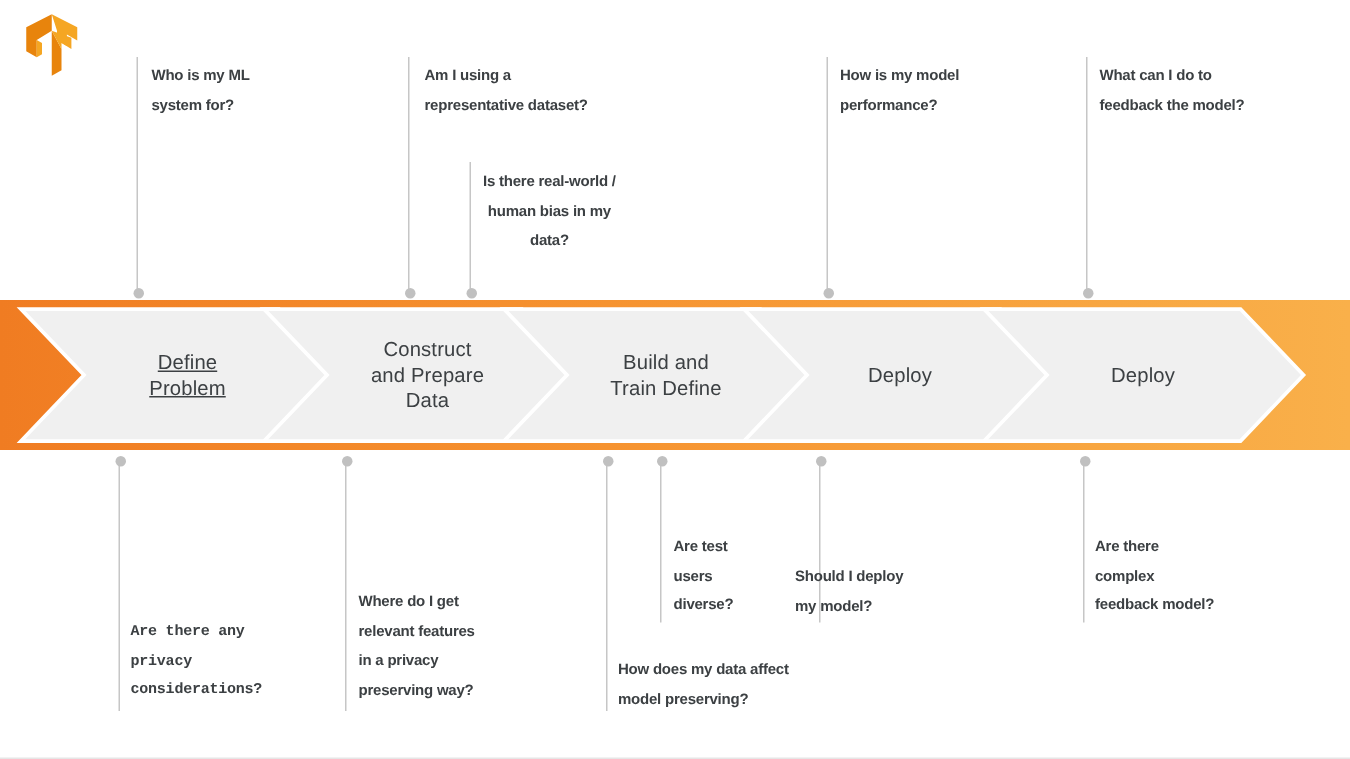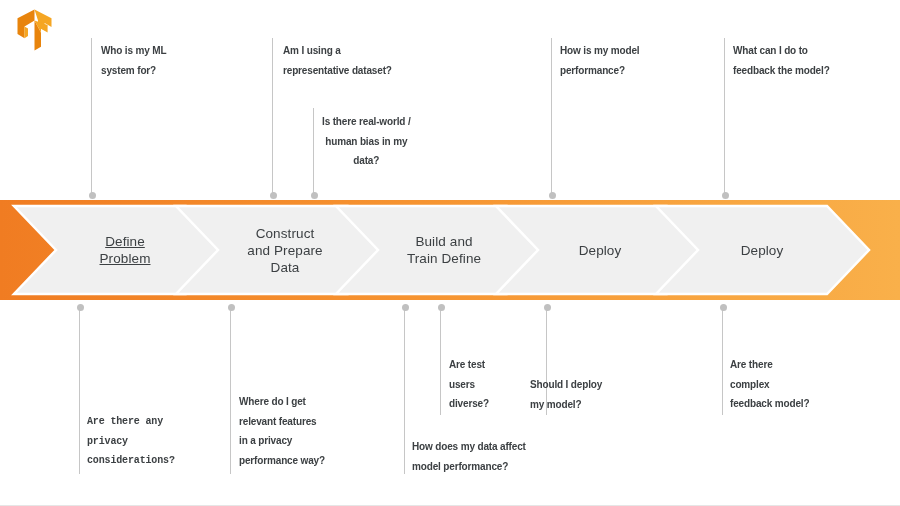--- a/index.html
+++ b/index.html
@@ -148,23 +148,23 @@
       <div class="q" style="left: 733px; top: 41px;">What can I do to
 feedback the model?</div>
     </div>
   <div id="q-bottom">
       <div class="q" style="left: 87px; top: 412px; font-family: Liberation Mono, monospace;">Are there any
 privacy
 considerations?</div>
       <div class="q" style="left: 239px; top: 392px;">Where do I get
 relevant features
 in a privacy
-performance way?</div>
+preserving way?</div>
       <div class="q" style="left: 412px; top: 437px;">How does my data affect
-model performance?</div>
+model preserving?</div>
       <div class="q" style="left: 449px; top: 355px;">Are test
 users
 diverse?</div>
       <div class="q" style="left: 530px; top: 375px;">Should I deploy
 my model?</div>
       <div class="q" style="left: 730px; top: 355px;">Are there
 complex
 feedback model?</div>
     </div>
 

